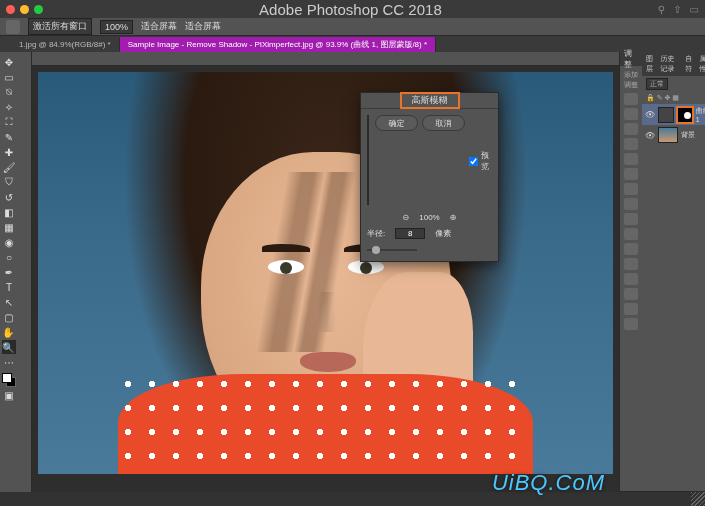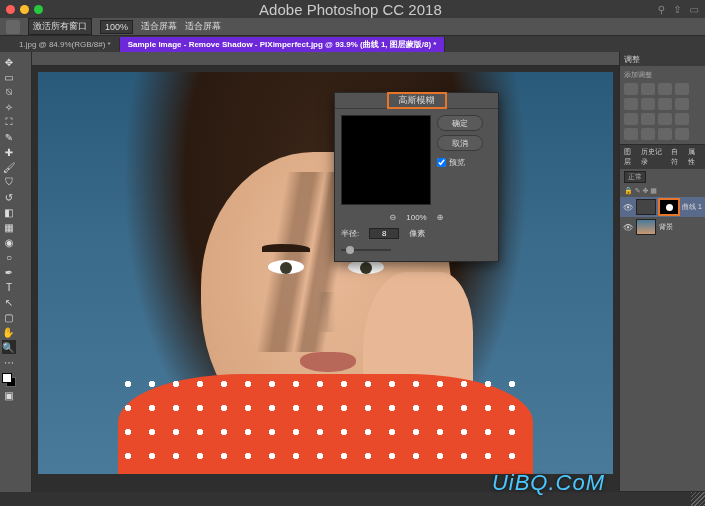--- a/index.html
+++ b/index.html
@@ -13,21 +13,21 @@
 .dot.green { background: #27c93f; }
 .title { flex: 1; text-align: center; color: #ccc; font-size: 15px; }
 .title-icons { display: flex; gap: 8px; color: #888; font-size: 10px; }
 
 .optbar { height: 18px; background: #535353; display: flex; align-items: center; padding: 0 6px; gap: 8px; color: #ddd; font-size: 9px; border-bottom: 1px solid #2a2a2a; }
 .opt-icon { width: 14px; height: 14px; background: #666; border-radius: 2px; }
 .opt-dd { padding: 1px 4px; background: #3a3a3a; border: 1px solid #222; }
 
 .tabstrip { height: 16px; background: #3a3a3a; display: flex; align-items: center; padding: 0 11px; color: #bbb; font-size: 8px; }
 .tab { padding: 2px 8px; border-right: 1px solid #2a2a2a; white-space: nowrap; }
-.tab.active { background: #6d28d9; color: #fff; font-weight: bold; }
+.tab.active { background: #a21caf; color: #fff; }
 
 .workspace { display: flex; height: calc(100% - 52px - 14px); }
 .toolbar { width: 18px; background: #535353; display: flex; flex-direction: column; align-items: center; padding: 3px 0; gap: 1px; }
 .tool { width: 14px; height: 14px; color: #ddd; display: flex; align-items: center; justify-content: center; font-size: 10px; cursor: pointer; }
 .tool.sel { background: #2a2a2a; }
 .swatch { width: 14px; height: 14px; position: relative; margin-top: 3px; }
 .swatch .fg { position: absolute; width: 10px; height: 10px; background: #fff; border: 1px solid #000; top: 0; left: 0; }
 .swatch .bg { position: absolute; width: 10px; height: 10px; background: #000; border: 1px solid #666; bottom: 0; right: 0; }
 
 .canvas-area { flex: 1; background: #2e2e2e; position: relative; display: flex; align-items: center; justify-content: center; overflow: hidden; }
@@ -46,36 +46,36 @@
 .brow-l { position: absolute; top: 172px; left: 224px; width: 48px; height: 8px; background: #2a1a10; border-radius: 40% 60% 0 0; }
 .brow-r { position: absolute; top: 172px; left: 306px; width: 48px; height: 8px; background: #2a1a10; border-radius: 60% 40% 0 0; }
 .nose { position: absolute; top: 220px; left: 280px; width: 18px; height: 40px; background: linear-gradient(90deg, transparent, rgba(0,0,0,0.1), transparent); }
 .lips { position: absolute; top: 280px; left: 262px; width: 56px; height: 20px; background: #b86858; border-radius: 40% 40% 50% 50%; }
 .hand { position: absolute; top: 200px; right: 140px; width: 110px; height: 200px; background: #e8b896; border-radius: 40% 30% 20% 50%; }
 .dress { position: absolute; bottom: -60px; left: 80px; right: 80px; height: 160px; background: #e84a2a; border-radius: 30% 30% 0 0; }
 .polka { position: absolute; inset: 0; background-image: radial-gradient(circle at 10px 10px, #fff 3px, transparent 3px); background-size: 24px 24px; }
 
 .zoombar { position: absolute; bottom: 0; left: 0; right: 0; height: 14px; background: #535353; display: flex; align-items: center; padding: 0 8px; gap: 12px; color: #ccc; font-size: 8px; }
 
-.dialog { position: absolute; top: 40px; right: 120px; width: 165px; background: #535353; border: 1px solid #2a2a2a; box-shadow: 0 4px 12px rgba(0,0,0,0.5); }
+.dialog { position: absolute; top: 40px; right: 120px; width: 139px; background: #535353; border: 1px solid #2a2a2a; box-shadow: 0 4px 12px rgba(0,0,0,0.5); }
 .dlg-title { height: 16px; display: flex; align-items: center; justify-content: center; font-size: 9px; color: #ddd; border-bottom: 1px solid #3a3a3a; position: relative; }
 .dlg-title-hl { border: 2px solid #e8742a; padding: 0 10px; }
 .dlg-body { padding: 6px; display: flex; gap: 6px; }
 .dlg-preview { width: 90px; height: 90px; background: #000; border: 1px solid #2a2a2a; }
-.dlg-btns { display: flex; flex-direction: column; gap: 4px; }
+.dlg-btns { display: flex; flex-direction: row; gap: 4px; }
 .dlg-btn { width: 46px; height: 16px; background: #5a5a5a; border: 1px solid #3a3a3a; border-radius: 8px; color: #ddd; font-size: 8px; display: flex; align-items: center; justify-content: center; cursor: pointer; }
 .dlg-chk { display: flex; align-items: center; gap: 3px; color: #ddd; font-size: 8px; margin-top: 2px; }
 .dlg-chk input { width: 9px; height: 9px; }
 .dlg-zoom { padding: 2px 6px; display: flex; align-items: center; justify-content: center; gap: 10px; color: #ddd; font-size: 8px; }
 .dlg-radius { padding: 4px 6px 10px; display: flex; align-items: center; gap: 10px; color: #ddd; font-size: 8px; }
 .dlg-radius input[type=text] { width: 30px; background: #3a3a3a; border: 1px solid #222; color: #fff; font-size: 8px; text-align: center; }
 .dlg-slider { flex: 0 0 50px; height: 2px; background: #3a3a3a; position: relative; }
 .dlg-slider::after { content: ""; position: absolute; left: 10%; top: -3px; width: 8px; height: 8px; background: #aaa; border-radius: 50%; }
 
-.rightpanels { width: 86px; background: #535353; display: flex; flex-direction: column; border-left: 1px solid #2a2a2a; }
+.rightpanels { width: 86px; background: #535353; display: flex; flex-direction: row; border-left: 1px solid #2a2a2a; }
 .panel { border-bottom: 1px solid #2a2a2a; }
 .panel-hdr { height: 14px; display: flex; align-items: center; padding: 0 4px; font-size: 8px; color: #ccc; background: #3a3a3a; }
 .panel-body { padding: 4px; }
 .adj-icons { display: flex; flex-wrap: wrap; gap: 3px; }
 .adj-ic { width: 14px; height: 12px; background: #666; border-radius: 2px; }
 .layers-hdr { display: flex; gap: 4px; font-size: 7px; color: #ccc; padding: 2px 4px; background: #3a3a3a; }
 .layers-opts { padding: 2px 4px; font-size: 7px; color: #aaa; display: flex; gap: 4px; align-items: center; }
 .blend { background: #3a3a3a; border: 1px solid #222; padding: 0 3px; }
 .layer-row { display: flex; align-items: center; gap: 3px; padding: 2px 3px; font-size: 7px; color: #ddd; }
 .layer-row.sel { background: #5a6a8a; }

